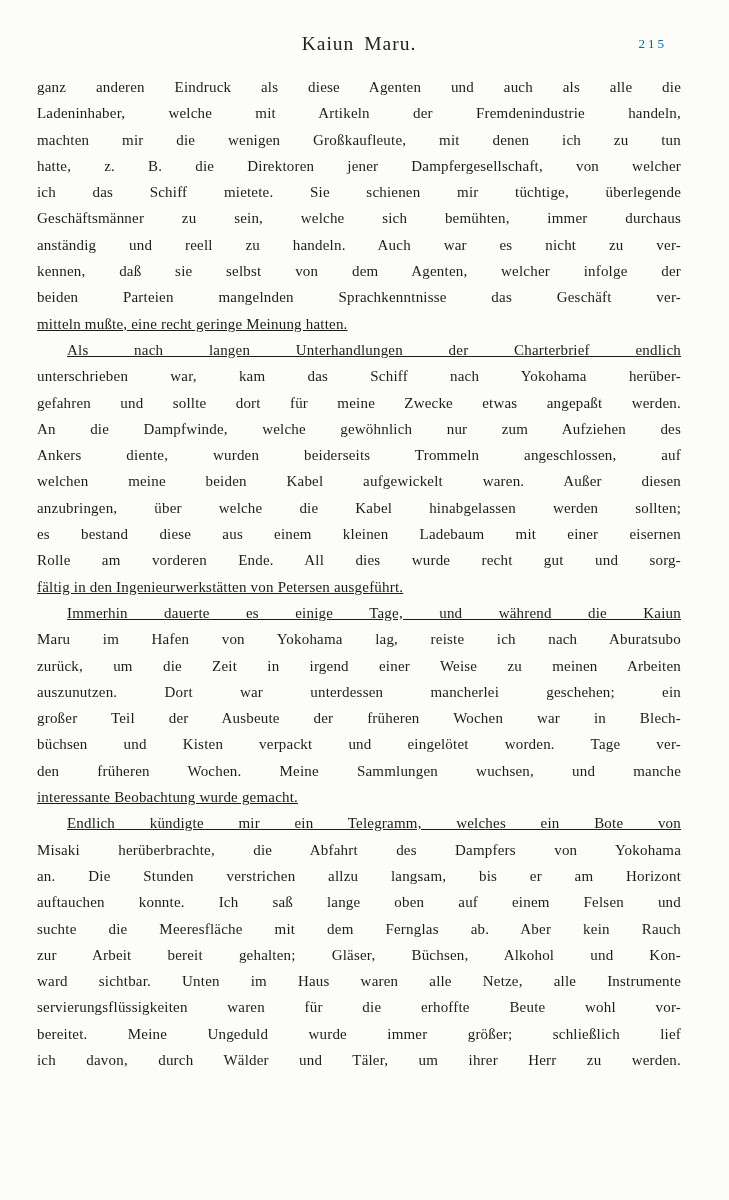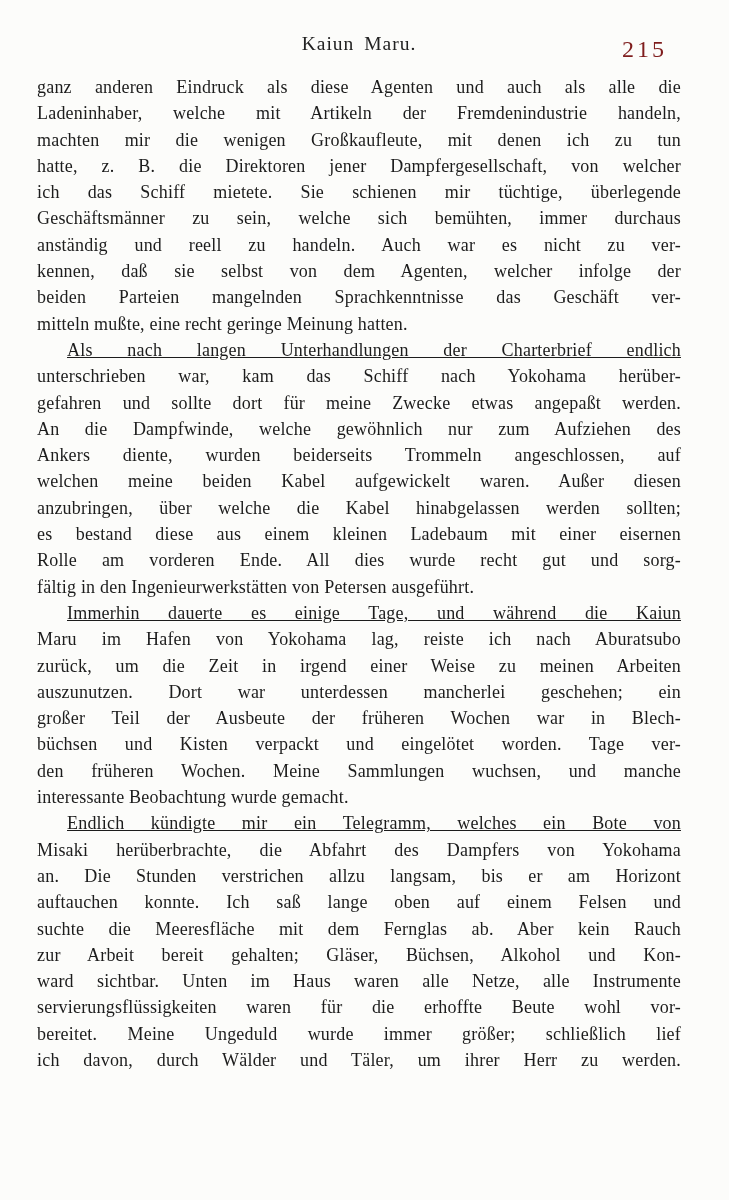--- a/index.html
+++ b/index.html
@@ -28,45 +28,46 @@
     text-align: center;
     font-size: 19.5px;
     letter-spacing: 1px;
     word-spacing: 4px;
     color: #222;
   }
   .page-number {
     position: absolute;
     right: 14px;
     top: 3px;
-    font-size: 24px;
+    font-size: 13px;
     letter-spacing: 3px;
-    color: #7f1d1d;
+    color: #0369a1;
   }
   .page-body {
     position: absolute;
     top: 74px;
     left: 37px;
     right: 22px;
   }
   .paragraph {
     margin: 0;
   }
   .text-line {
-    font-size: 18px;
+    font-size: 15px;
     line-height: 26.3px;
     letter-spacing: 0.2px;
     text-align: justify;
     text-align-last: justify;
     text-justify: inter-word;
     white-space: normal;
   }
   .text-line.last-line {
     text-align: left;
     text-align-last: left;
+    text-decoration: underline;
   }
   .text-line.indented {
     padding-left: 30px;
     text-decoration: underline;
   }
 </style>
 </head>
 <body>
 
 <div class="scan-page">

